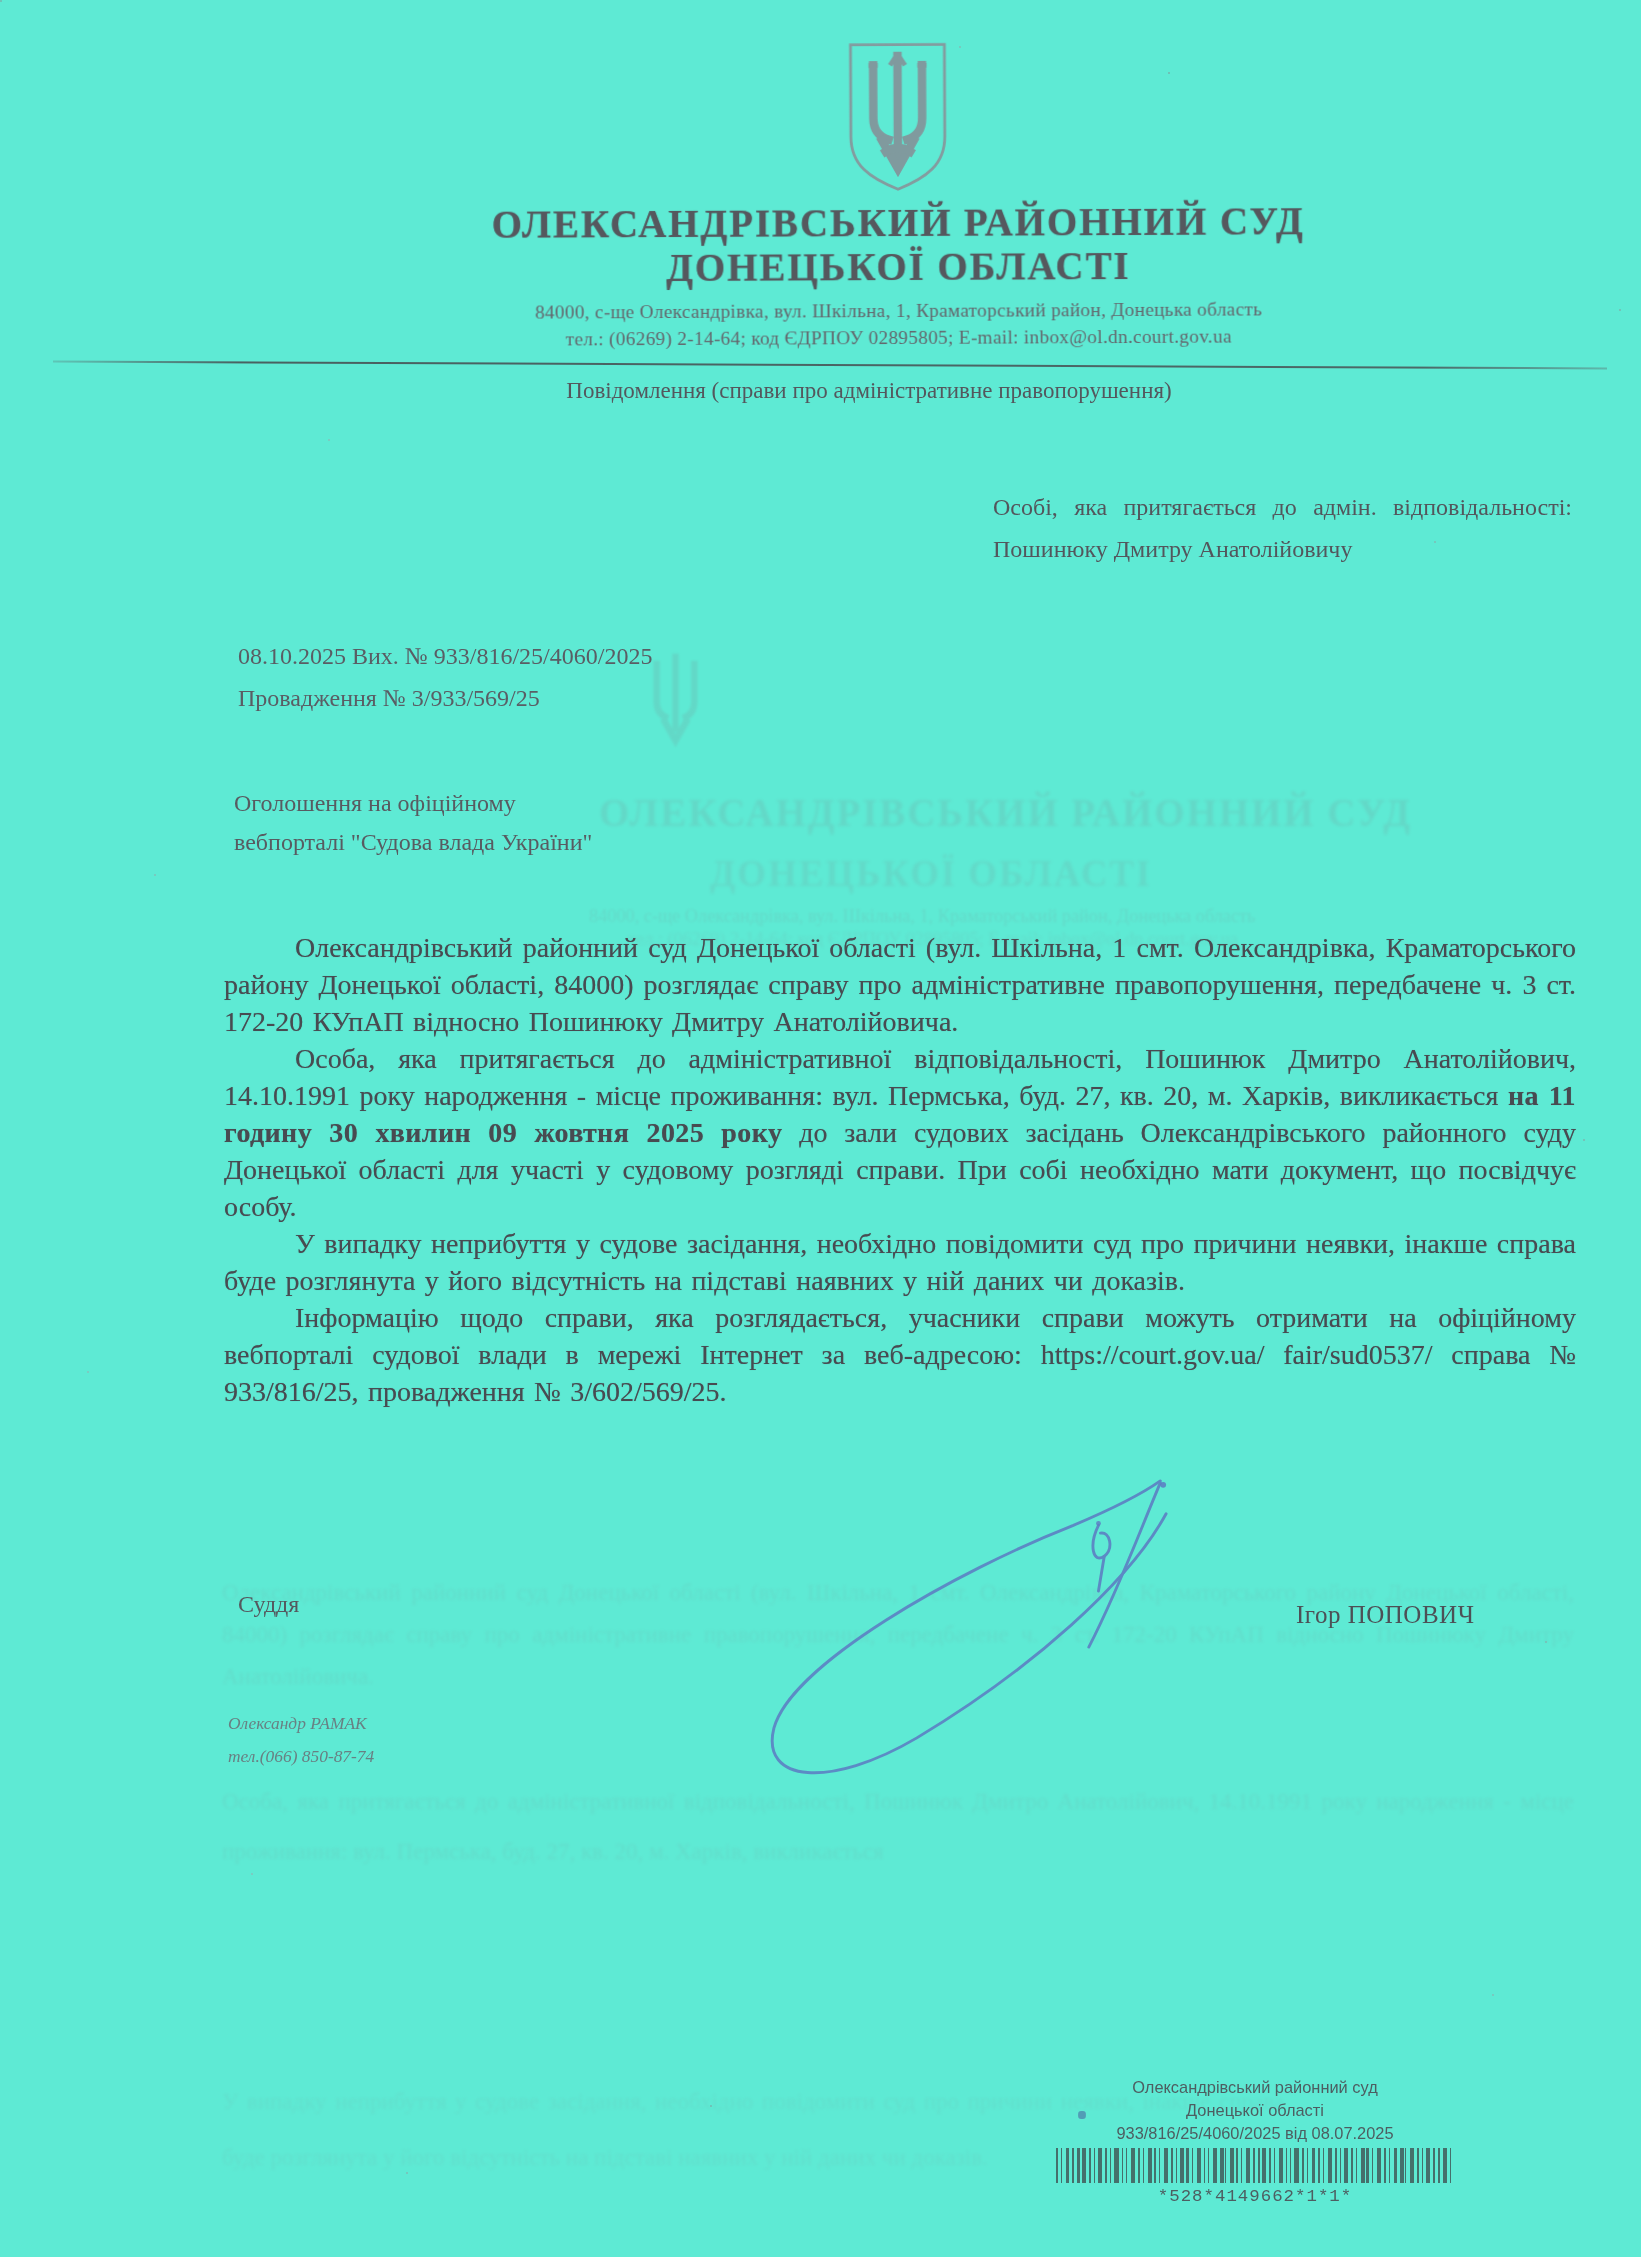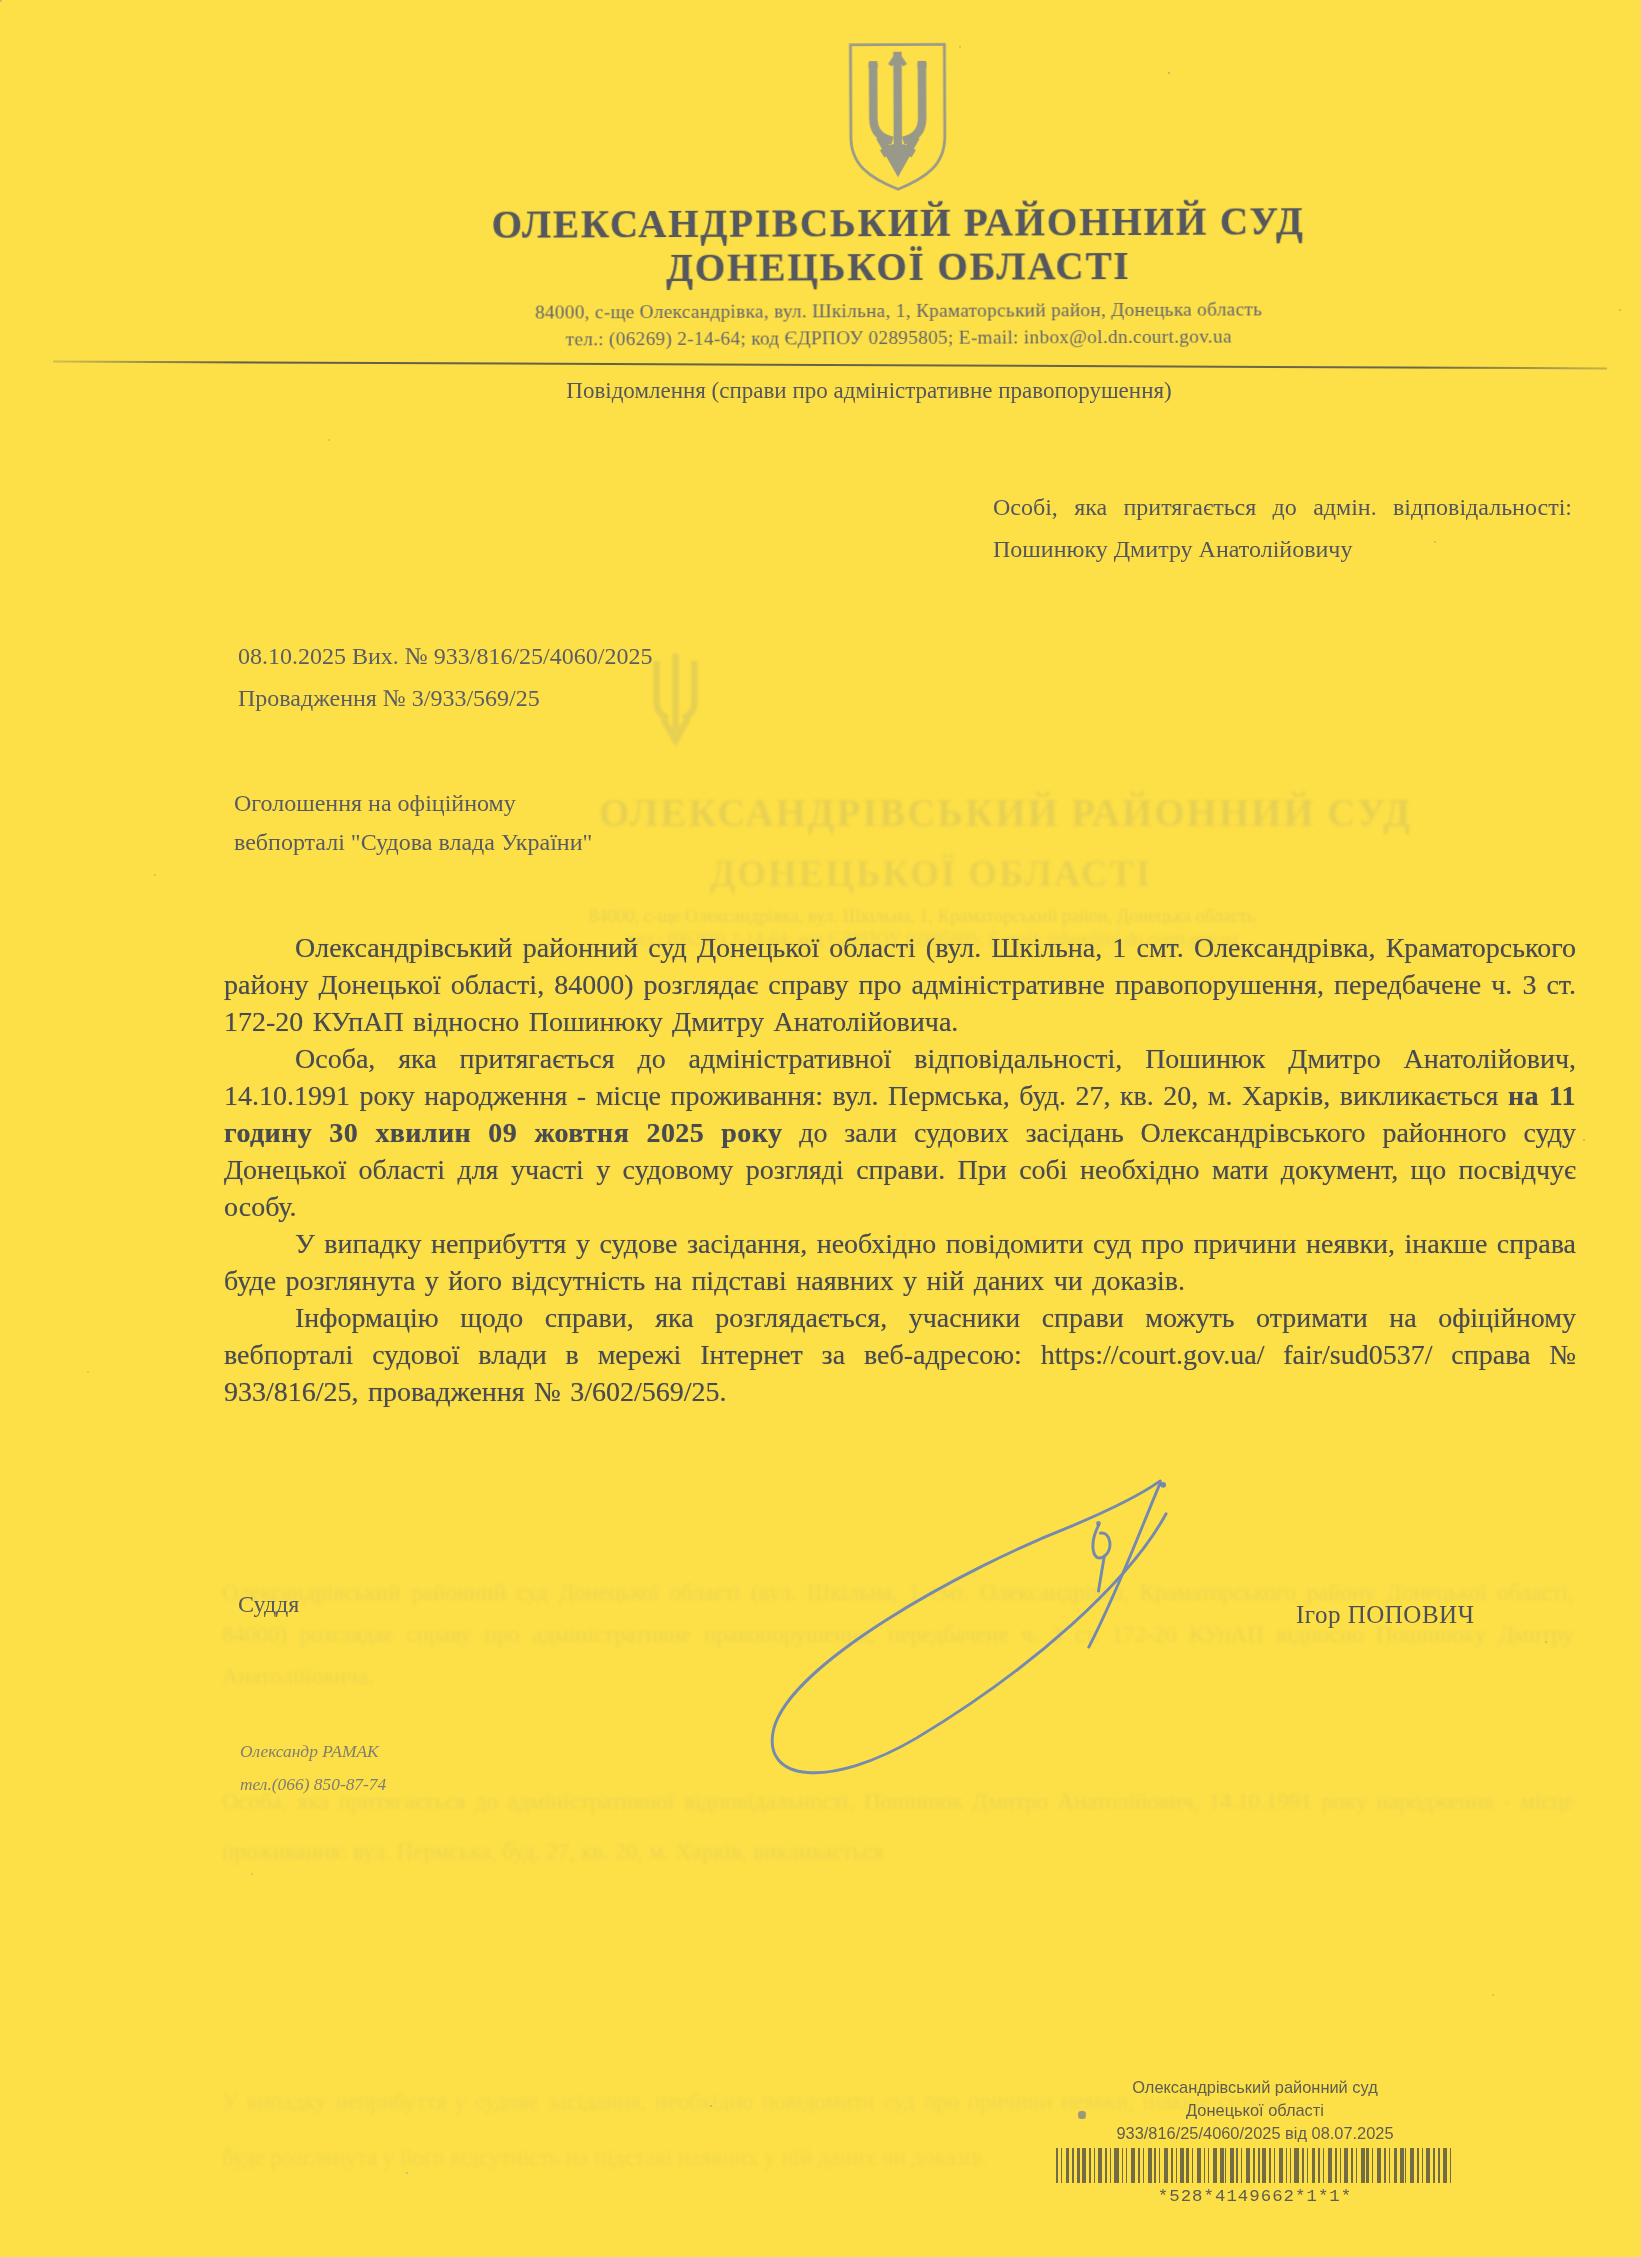--- a/index.html
+++ b/index.html
@@ -1,20 +1,20 @@
 <!DOCTYPE html>
 <html lang="uk"><head>
 <meta charset="utf-8">
 <style>
   html,body{margin:0;padding:0;background:#e8e8e8;}
   .page{
     position:relative;
     width:1641px;height:2257px;
     margin:0 auto;
-    background:#fde047;
+    background:#5eead4;
     overflow:hidden;
     font-family:"Liberation Serif","DejaVu Serif",serif;
     color:#46494f;
   }
   
   .header{
     position:absolute;left:222px;top:0;width:1352px;
     text-align:center;
     transform:rotate(-0.25deg);
   }
@@ -93,21 +93,21 @@
     text-align:justify;color:#484b51;
     word-spacing:2.4px;
     text-shadow:0 0 0.7px rgba(70,72,78,.5);
     filter:blur(0.1px);
   }
   .body-text p{margin:0;text-indent:71px;}
   .body-text b{letter-spacing:0.4px;}
   
   .judge-label{position:absolute;left:238px;top:1591px;font-size:24px;color:#55585e;filter:blur(0.3px);}
   .judge-name{position:absolute;left:1296px;top:1601px;font-size:25px;color:#4d5056;letter-spacing:0.5px;filter:blur(0.3px);}
-  .clerk{position:absolute;left:240px;top:1707px;font-size:17.4px;font-style:italic;color:#6a6e75;line-height:33px;filter:blur(0.4px);opacity:.85;margin-top:28px;}
+  .clerk{position:absolute;left:228px;top:1707px;font-size:17.4px;font-style:italic;color:#6a6e75;line-height:33px;filter:blur(0.4px);opacity:.85;}
   .signature{position:absolute;left:714px;top:1475px;pointer-events:none;}
   
   .stamp{
     position:absolute;left:1052px;top:2076px;width:406px;
     text-align:center;
     font-family:"Liberation Sans","DejaVu Sans",sans-serif;
     font-size:16.4px;line-height:23px;color:#4c4f55;
     filter:blur(0.3px);opacity:.9;
   }
   .barcode{

